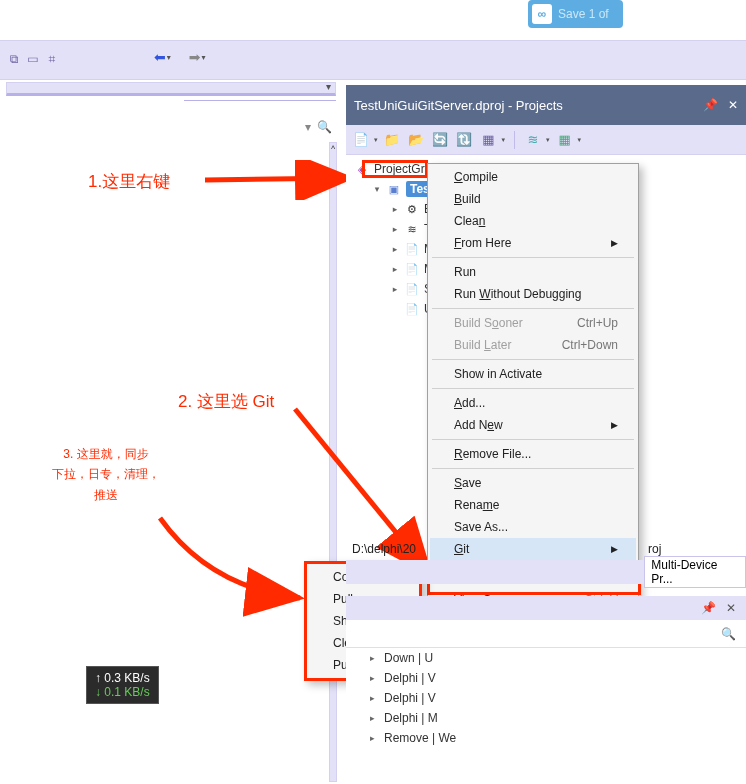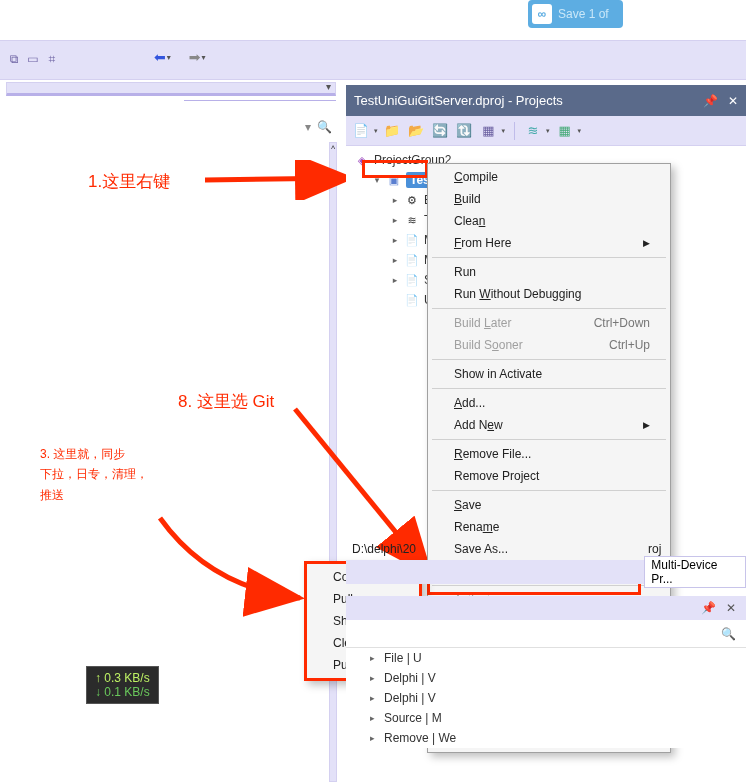--- a/index.html
+++ b/index.html
@@ -28,33 +28,33 @@
 .search-row .mag { color:#888; margin-right:4px; }
 .search-underline { position:absolute; top:100px; left:184px; width:152px; border-bottom:1px solid #b8b0e8; }
 
 .vstrip { position:absolute; top:142px; left:329px; width:8px; height:640px; background:#e3e1f8; border:1px solid #d4d0f0; }
 .vstrip .top-chev { position:absolute; top:0; left:0; right:0; height:14px; text-align:center; font-size:8px; color:#333; background:#e3e1f8; }
 
 
 .anno { position:absolute; color:#ff2a00; font-size:17px; font-family:"Microsoft YaHei",sans-serif; }
 .anno1 { top:170px; left:88px; }
 .anno2 { top:390px; left:178px; }
-.anno3 { top:444px; left:40px; line-height:1.7; }
+.anno3 { top:444px; left:52px; line-height:1.7;text-align:center; }
 
 
 .arrow-svg { position:absolute; pointer-events:none; }
 
 
 .speed { position:absolute; top:666px; left:86px; background:#2b2b2b; border:1px solid #555; padding:4px 8px; font-size:11px; }
-.speed .up { color:#bef264; }
+.speed .up { color:#ffffff; }
 .speed .dn { color:#6ac95c; }
 
 
 .projects { position:absolute; top:85px; left:346px; right:0; }
-.proj-title { background:#5a6a8a; color:#fff; height:31px; display:flex; align-items:center; padding:0 8px; justify-content:space-between; }
+.proj-title { background:#5a6a8a; color:#fff; height:40px; display:flex; align-items:center; padding:0 8px; justify-content:space-between; }
 .proj-title .ttl-txt { font-size:13px; }
 .proj-title .ttl-right { display:flex; gap:10px; font-size:11px; }
 .proj-toolbar { background:#e3e1f8; height:30px; display:flex; align-items:center; gap:6px; padding:0 6px; border-bottom:1px solid #d4d0f0; }
 .proj-toolbar .pico { width:18px; height:18px; display:inline-flex; align-items:center; justify-content:center; font-size:13px; position:relative; }
 .proj-toolbar .dd-small { font-size:7px; margin-left:-2px; color:#555; }
 .proj-toolbar .sep { width:1px; height:18px; background:#c0bcea; margin:0 3px; }
 
 .tree { background:#fff; padding:4px 4px 6px 4px; }
 .tree-row { display:flex; align-items:center; gap:4px; height:20px; padding-left:4px; color:#333; }
 .tree-row.indent1 { padding-left:22px; }
@@ -70,21 +70,21 @@
 
 
 .ctx-menu { position:absolute; background:#f5f5f5; border:1px solid #a0a0a0; box-shadow:4px 4px 8px rgba(0,0,0,.25); padding:2px; }
 .ctx-item { height:22px; display:flex; align-items:center; justify-content:space-between; padding:0 18px 0 24px; color:#222; white-space:nowrap; min-width:185px; cursor:default; }
 .ctx-item.hl { background:#d6e6f6; }
 .ctx-item.disabled { color:#a0a0a0; }
 .ctx-item .shortcut { color:#777; margin-left:28px; }
 .ctx-item .sub-arrow { font-size:9px; margin-left:22px; }
 .ctx-sep { height:1px; background:#d0d0d0; margin:3px 2px; }
 .ctx-red { border:3px solid #ff2a00 !important; }
-.menu1 { top:163px; left:427px; width:244px; }
+.menu1 { top:163px; left:427px; width:212px; }
 .menu1 .ctx-item { min-width:200px; }
 .git-item { position:relative; }
 .git-redbox { position:absolute; border:3px solid #ff2a00; pointer-events:none; }
 .submenu { top:561px; left:304px; width:118px; }
 
 
 .lower-panel { position:absolute; top:596px; left:346px; right:0; }
 .lower-bar { background:#e3e1f8; height:24px; display:flex; justify-content:flex-end; align-items:center; gap:10px; padding:0 10px; font-size:11px; color:#555; }
 .lower-search { background:#fff; height:28px; display:flex; align-items:center; justify-content:flex-end; padding:0 10px; border-bottom:1px solid #e0e0e0; }
 .list-area { background:#fff; }
@@ -125,21 +125,21 @@
   <span class="srch-box"></span>
   <span class="dd-ico">▾</span>
   <span class="mag">🔍</span>
 </div>
 
 <div class="vstrip">
   <div class="top-chev">˄</div>
 </div>
 
 <div class="anno anno1">1.这里右键</div>
-<div class="anno anno2">8. 这里选 Git</div>
+<div class="anno anno2">2. 这里选 Git</div>
 <div class="anno anno3">
   <div>3. 这里就，同步</div>
   <div>下拉，日专，清理，</div>
   <div>推送</div>
 </div>
 
 <svg class="arrow-svg" style="top:160px;left:200px" width="170" height="40">
   <defs>
       <marker id="ah1" markerWidth="12" markerHeight="10" refX="11" refY="5" orient="auto">
         <polygon points="0,0 12,5 0,10" fill="#ff2a00"></polygon>
@@ -255,45 +255,42 @@
     </div>
   <div class="ctx-sep"></div>
   <div class="ctx-item">
       <span>Run</span>
     </div>
   <div class="ctx-item">
       <span>Run <u class="hot">W</u>ithout Debugging</span>
     </div>
   <div class="ctx-sep"></div>
   <div class="ctx-item disabled">
+      <span>Build S<u class="hot">o</u>oner</span>
+      <span class="shortcut">Ctrl+Up</span>
+    </div>
+  <div class="ctx-item disabled">
       <span>Build <u class="hot">L</u>ater</span>
       <span class="shortcut">Ctrl+Down</span>
     </div>
-  <div class="ctx-item disabled">
-      <span>Build S<u class="hot">o</u>oner</span>
-      <span class="shortcut">Ctrl+Up</span>
-    </div>
   <div class="ctx-sep"></div>
   <div class="ctx-item">
       <span>Show in Activate</span>
     </div>
   <div class="ctx-sep"></div>
   <div class="ctx-item">
       <span><u class="hot">A</u>dd...</span>
     </div>
   <div class="ctx-item">
       <span>Add N<u class="hot">e</u>w</span>
       <span class="sub-arrow">▶</span>
     </div>
   <div class="ctx-sep"></div>
   <div class="ctx-item">
       <span><u class="hot">R</u>emove File...</span>
-    </div>
-  <div class="ctx-item">
-      <span>Remove Project</span>
     </div>
   <div class="ctx-sep"></div>
   <div class="ctx-item">
       <span><u class="hot">S</u>ave</span>
     </div>
   <div class="ctx-item">
       <span>Rena<u class="hot">m</u>e</span>
     </div>
   <div class="ctx-item">
       <span>Save As...</span>
@@ -367,32 +364,32 @@
   <div class="lower-bar">
     <span>📌</span>
     <span>✕</span>
   </div>
   <div class="lower-search">
     <span style="color:#888">🔍</span>
   </div>
   <div class="list-area" id="list-area">
       <div class="list-row">
         <span class="exp">▸</span>
-        <span>File | U</span>
+        <span>Down | U</span>
       </div>
       <div class="list-row">
         <span class="exp">▸</span>
         <span>Delphi | V</span>
       </div>
       <div class="list-row">
         <span class="exp">▸</span>
         <span>Delphi | V</span>
       </div>
       <div class="list-row">
         <span class="exp">▸</span>
-        <span>Source | M</span>
+        <span>Delphi | M</span>
       </div>
       <div class="list-row">
         <span class="exp">▸</span>
         <span>Remove | We</span>
       </div>
     </div>
 </div>
 
 </body></html>

